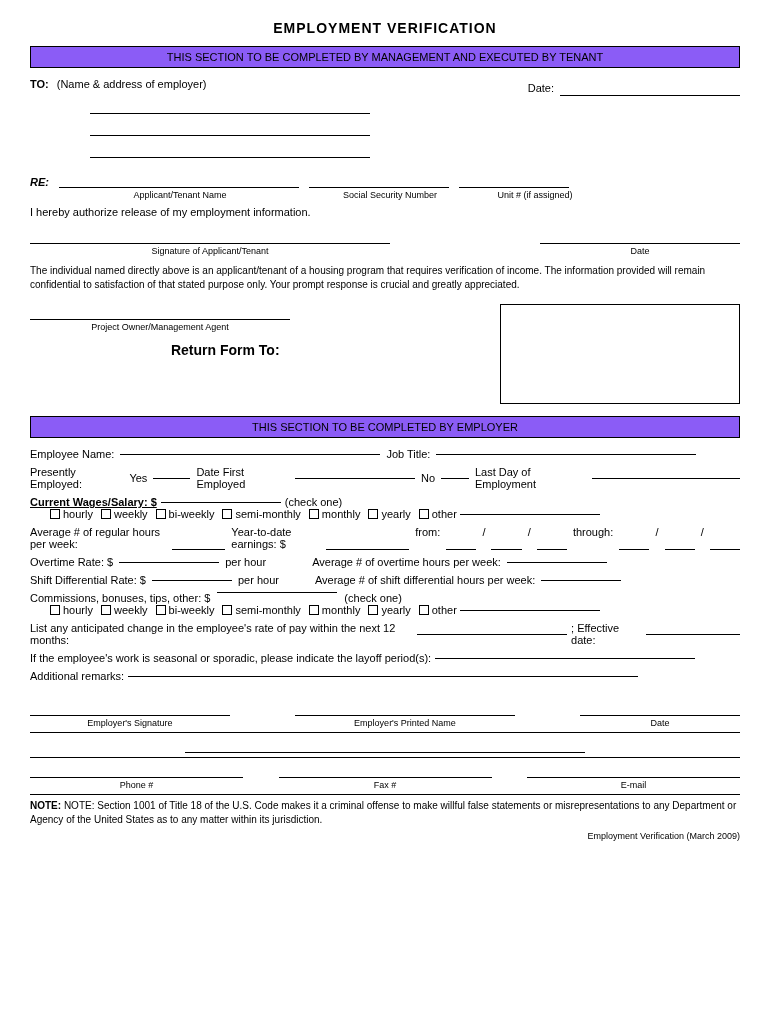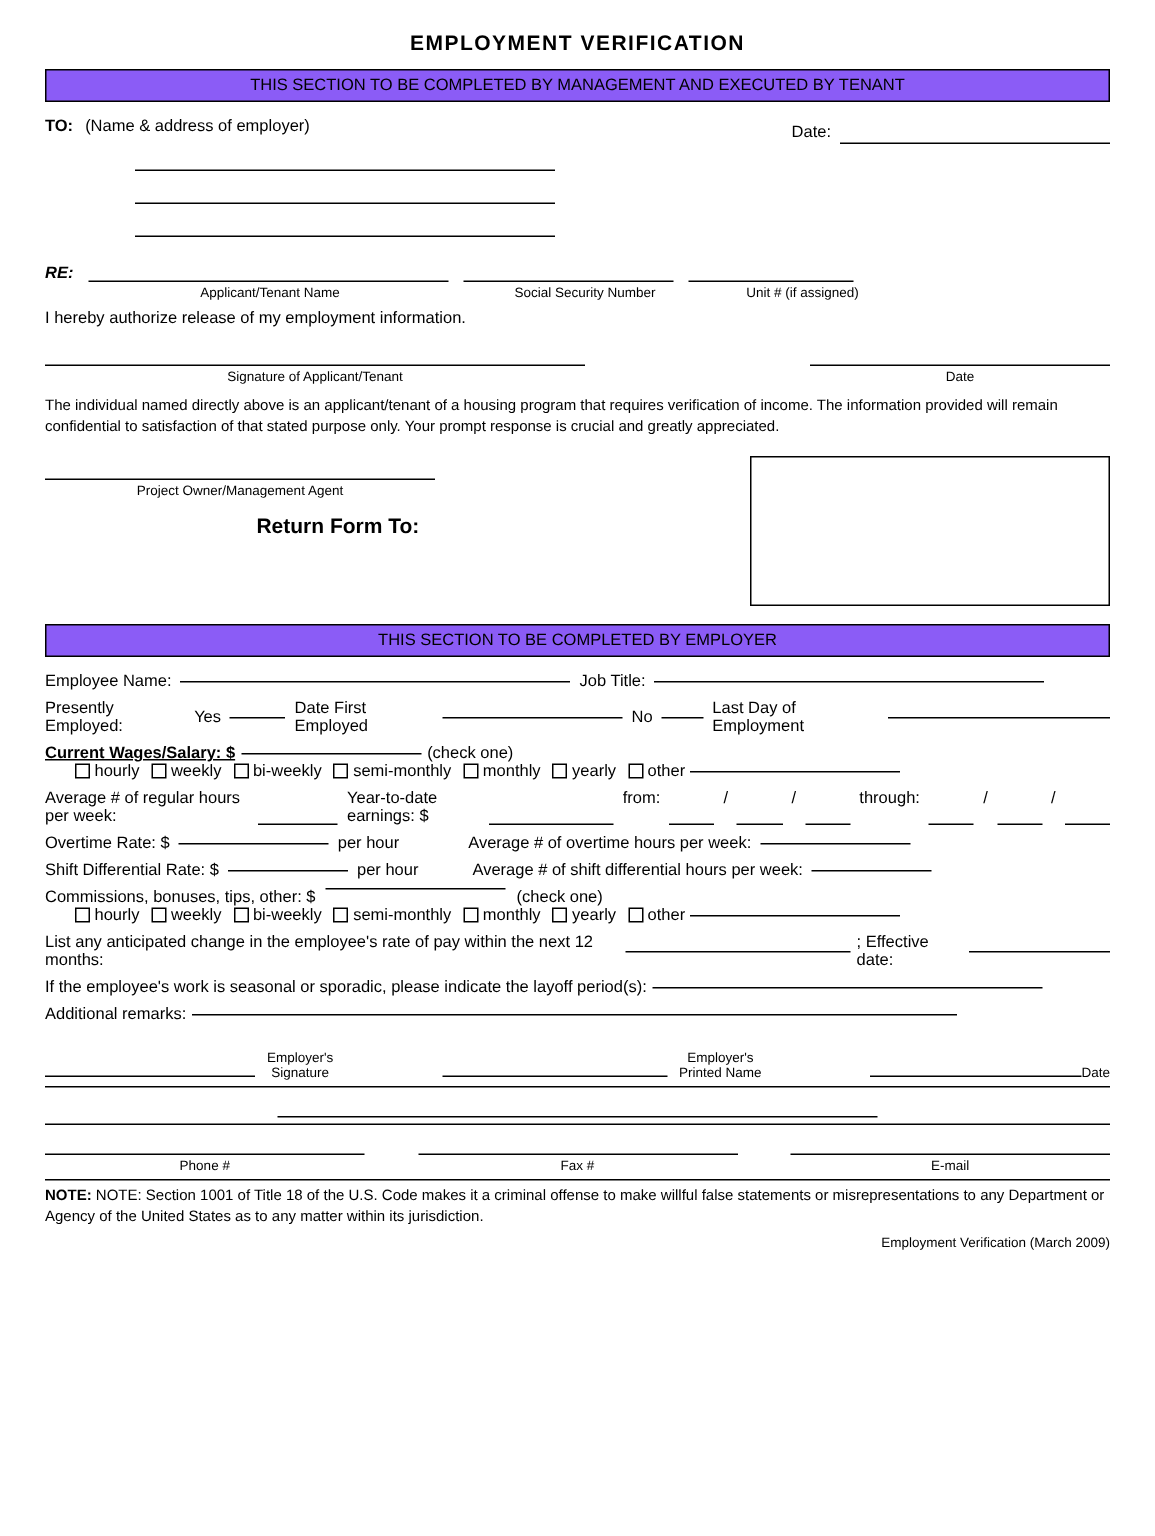--- a/index.html
+++ b/index.html
@@ -277,22 +277,22 @@
       margin-bottom: 10px;
     }
     .additional-field { width: 510px; border-bottom: 1px solid #000; }
     .signatures-section {
       display: flex;
       justify-content: space-between;
       margin-bottom: 4px;
     }
     .sig-block {
       display: flex;
-      flex-direction: row;
-      align-items: flex-end;
+      flex-direction: column;
+      align-items: center;
     }
     .sig-block-line {
       border-bottom: 1px solid #000;
       height: 16px;
       margin-bottom: 2px;
     }
     .sig-block-label {
       font-size: 9px;
       text-align: center;
     }

